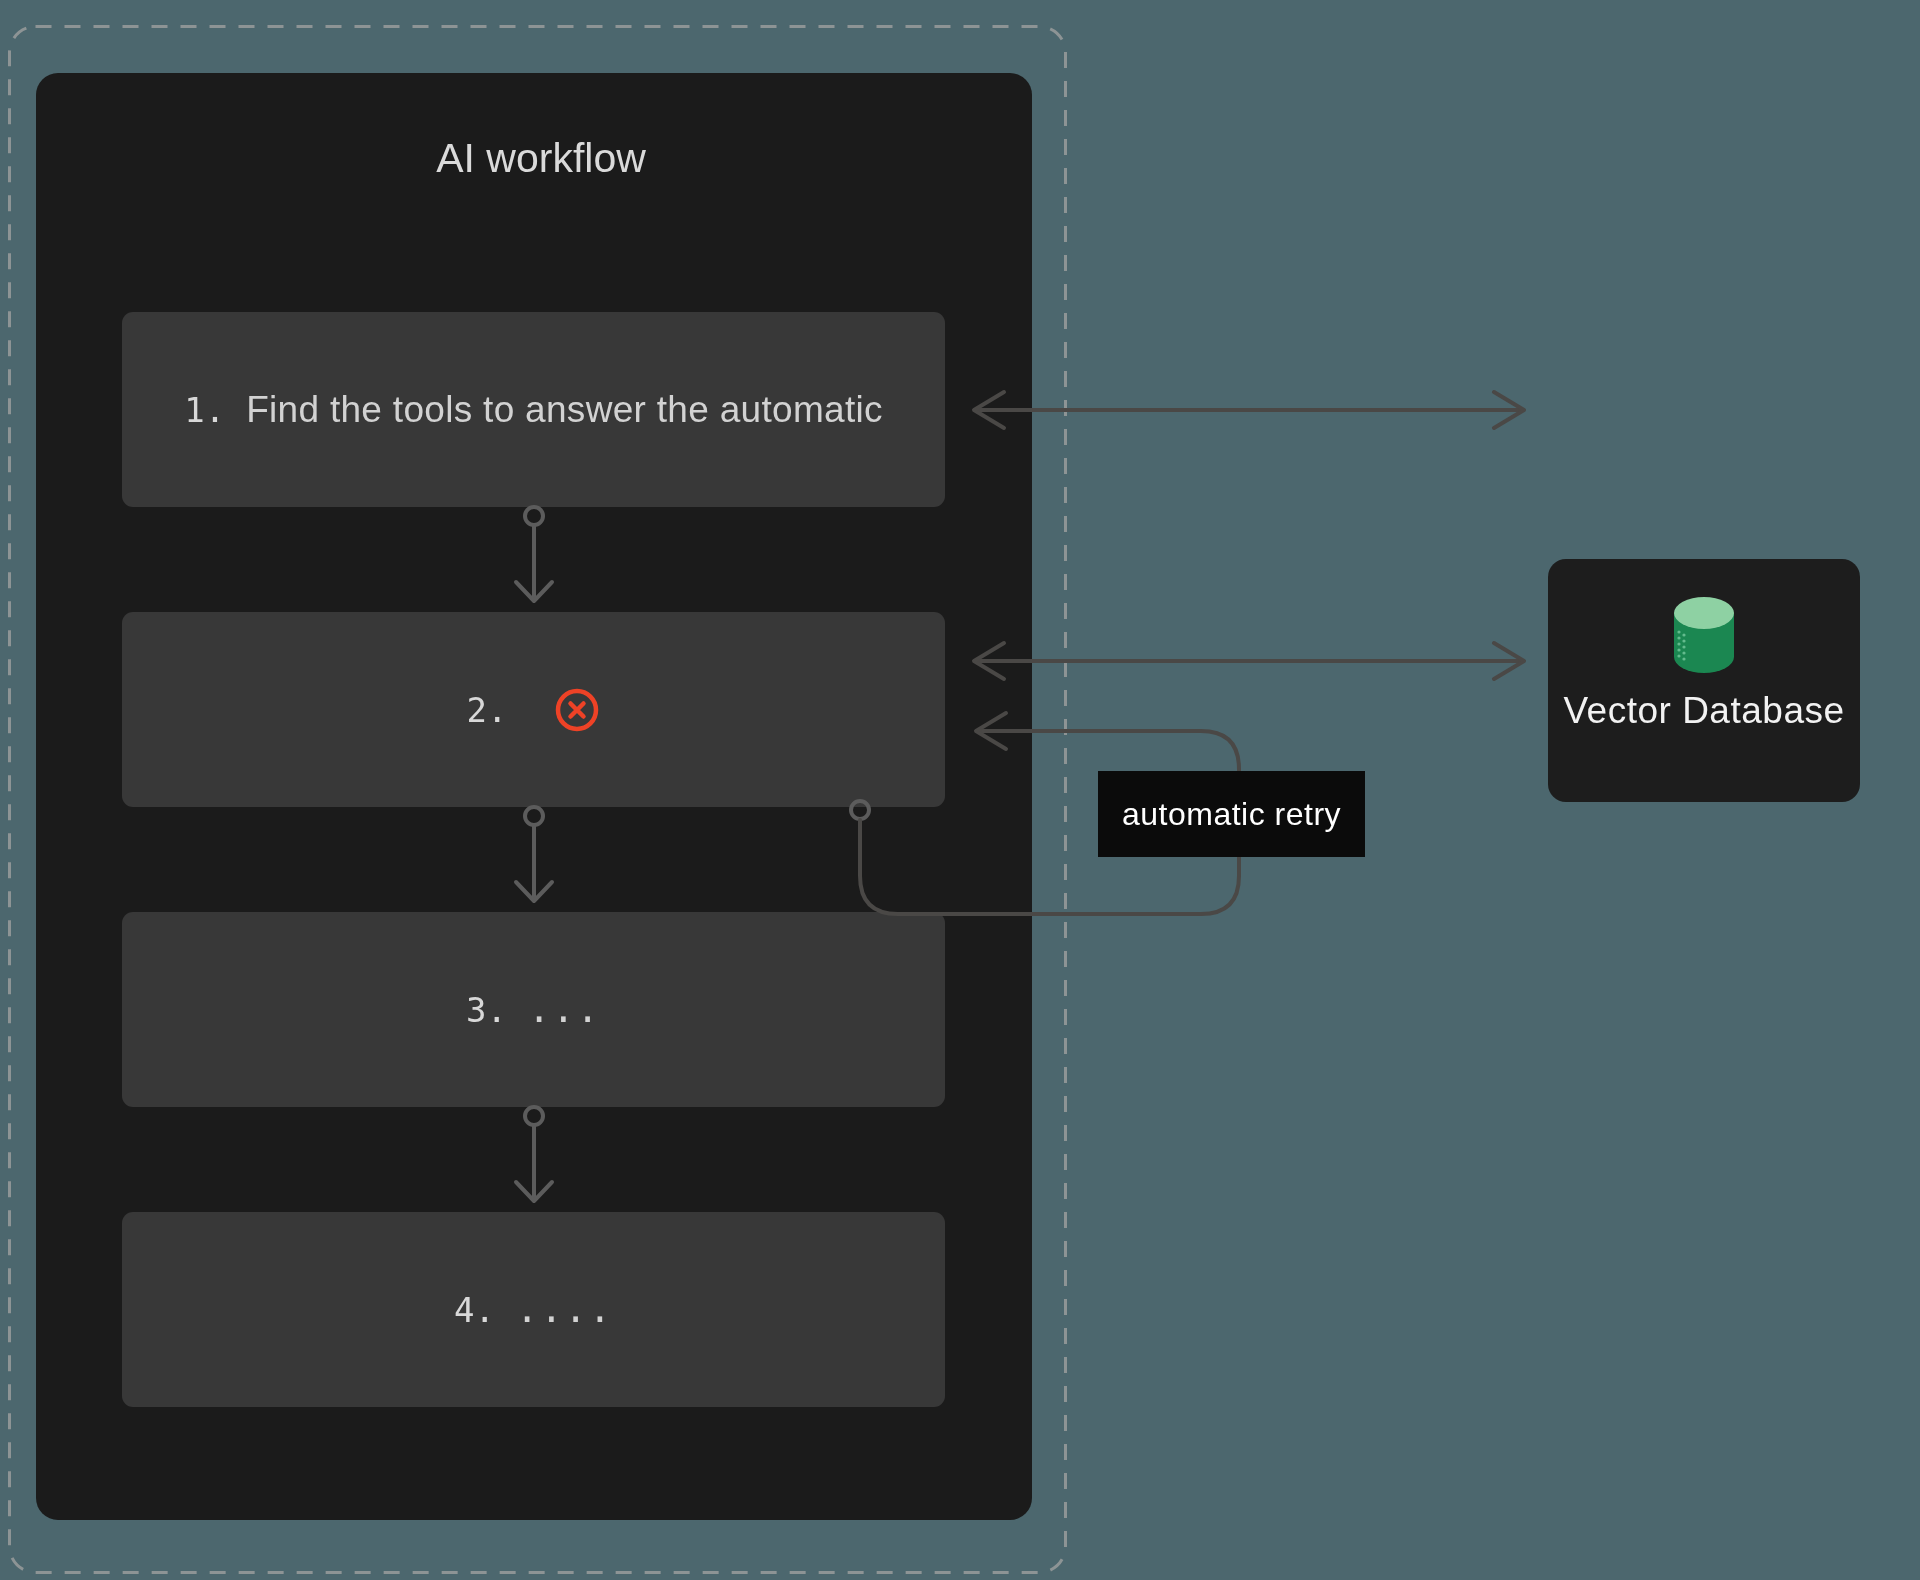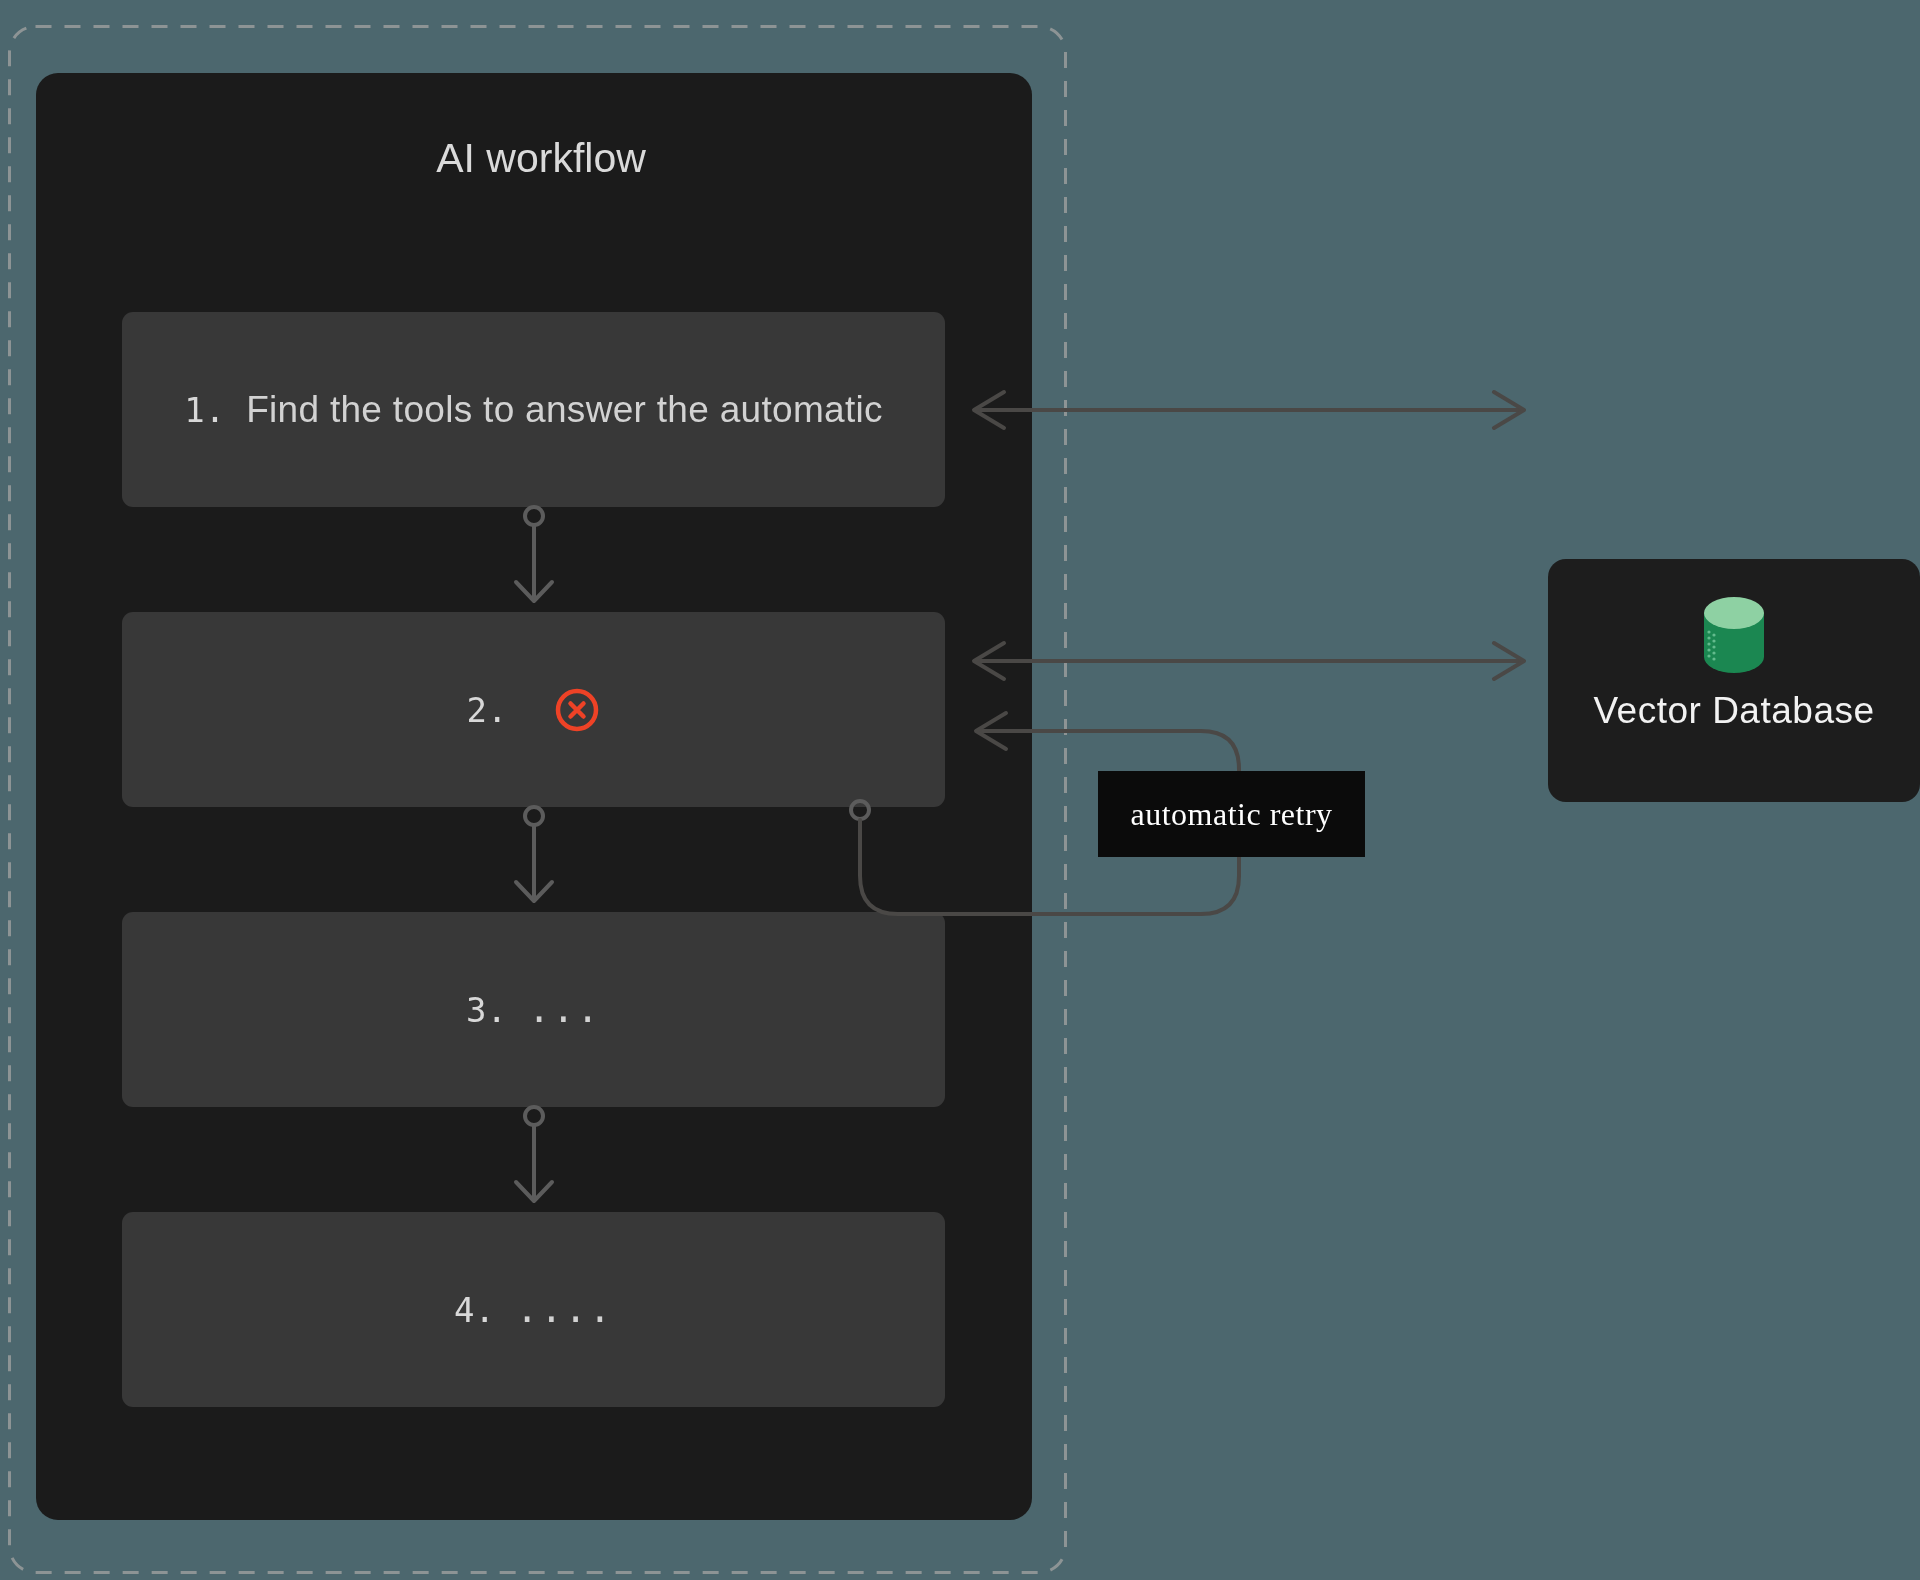--- a/index.html
+++ b/index.html
@@ -42,29 +42,29 @@
   
   .overlay{left:0;top:0;z-index:5;pointer-events:none;}
   .a-in{stroke:var(--arrow_inner,#5c5c5c);stroke-width:4;fill:none;
     stroke-linecap:round;stroke-linejoin:round;}
   .a-out{stroke:var(--arrow_outer,#4a4846);stroke-width:4;fill:none;
     stroke-linecap:round;stroke-linejoin:round;}
 
   
   .retry-label{left:1098px;top:771px;width:267px;height:86px;z-index:7;
     background:var(--retry_bg,#0b0b0b);display:flex;align-items:center;justify-content:center;
-    font-size:32px;color:var(--retry_text,#ffffff);letter-spacing:.5px;font-family:Liberation Serif, serif;}
+    font-size:32px;color:var(--retry_text,#ffffff);letter-spacing:.5px;}
 
   
   .openai{left:1550px;top:363px;display:flex;align-items:center;z-index:4;}
   .openai-word{font-size:66px;font-weight:700;letter-spacing:-2px;
     color:var(--openai_black,#1c1c1c);margin-left:20px;}
 
   
-  .vectordb{left:1548px;top:559px;width:372px;height:243px;border-radius:18px;
+  .vectordb{left:1548px;top:559px;width:312px;height:243px;border-radius:18px;
     background:var(--db_box,#1d1d1d);z-index:4;
     display:flex;flex-direction:column;align-items:center;}
   .vectordb .cyl{margin-top:37px;}
   .db-label{margin-top:16px;font-size:37px;color:var(--db_text,#f2f2f2);letter-spacing:.5px;}
 </style>
 </head>
 <body style="--background: #4c676e; --panel: #1b1b1b; --step_box: #383838; --step_text: #d2d2d2; --panel_title_text: #dadada; --border_dash: #8d9495; --outer_title_text: #9fa4a3; --arrow_inner: #5c5c5c; --arrow_outer: #4a4846; --error_red: #ee4226; --retry_bg: #0b0b0b; --retry_text: #ffffff; --openai_black: #1c1c1c; --db_box: #1d1d1d; --db_text: #f2f2f2; --cylinder_top: #8ed1a3; --cylinder_body: #1b8751; --cylinder_dots: #63bb8d;">
 
 <div class="stage">
 

